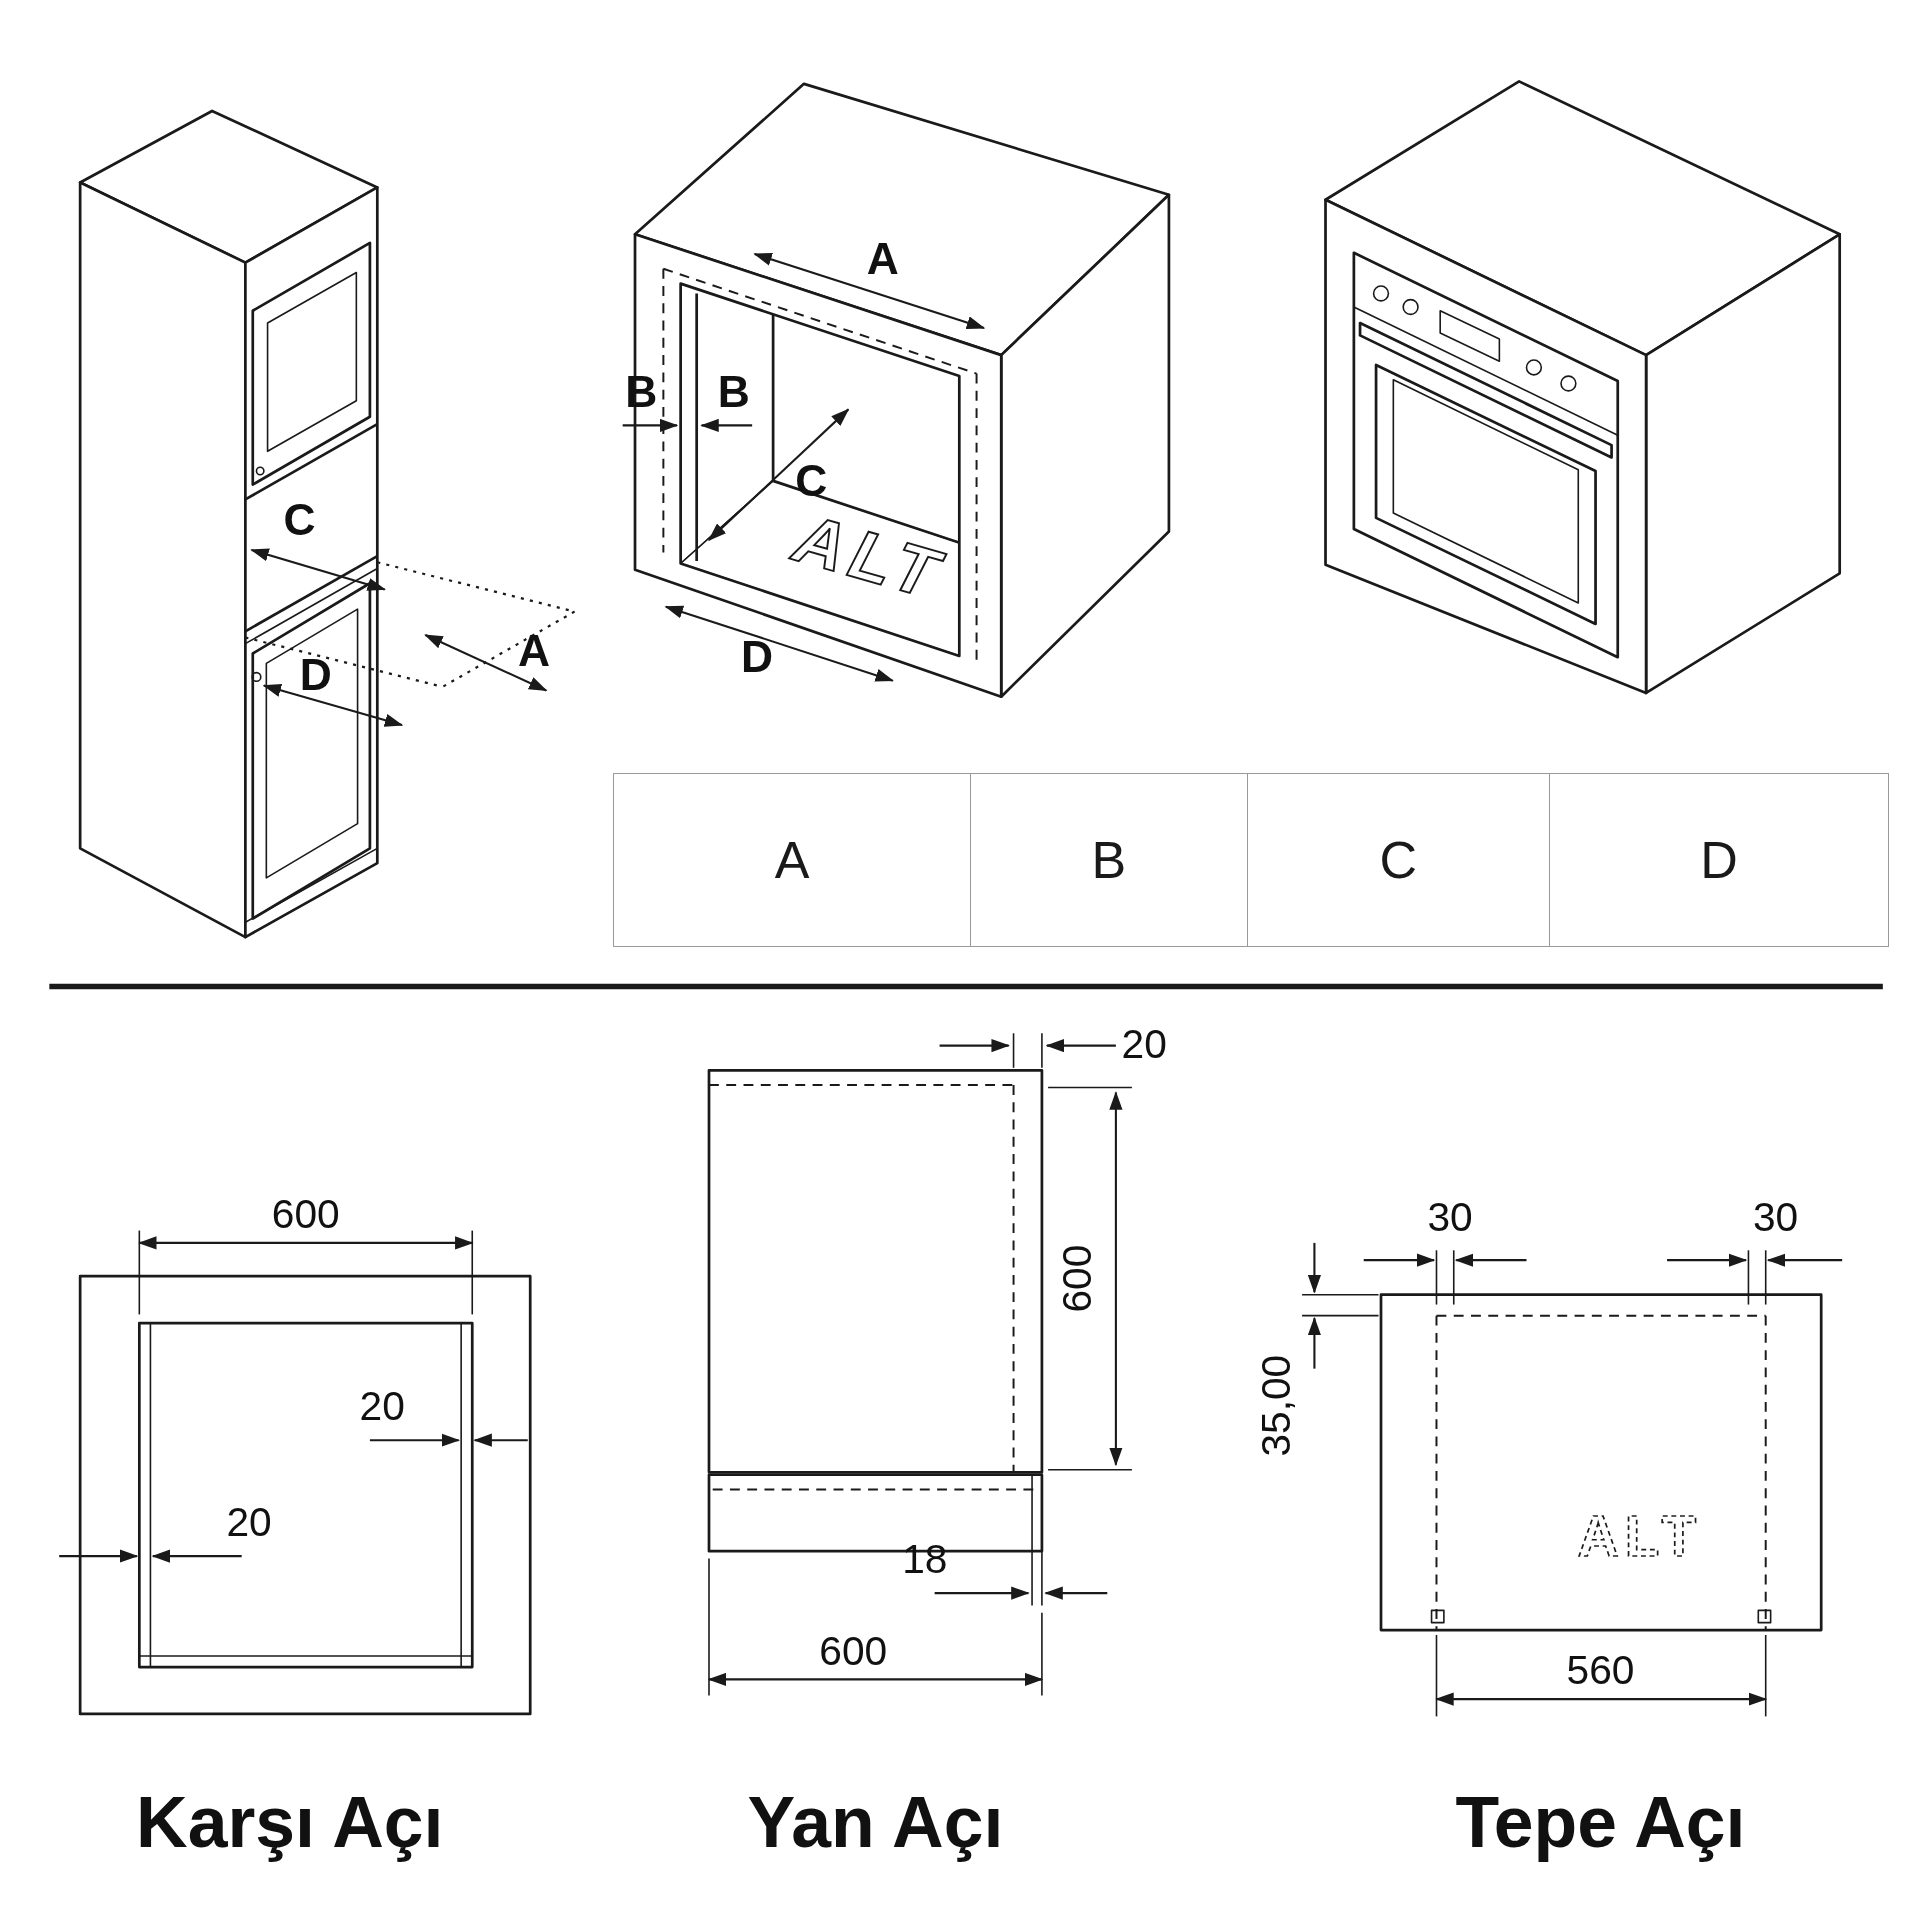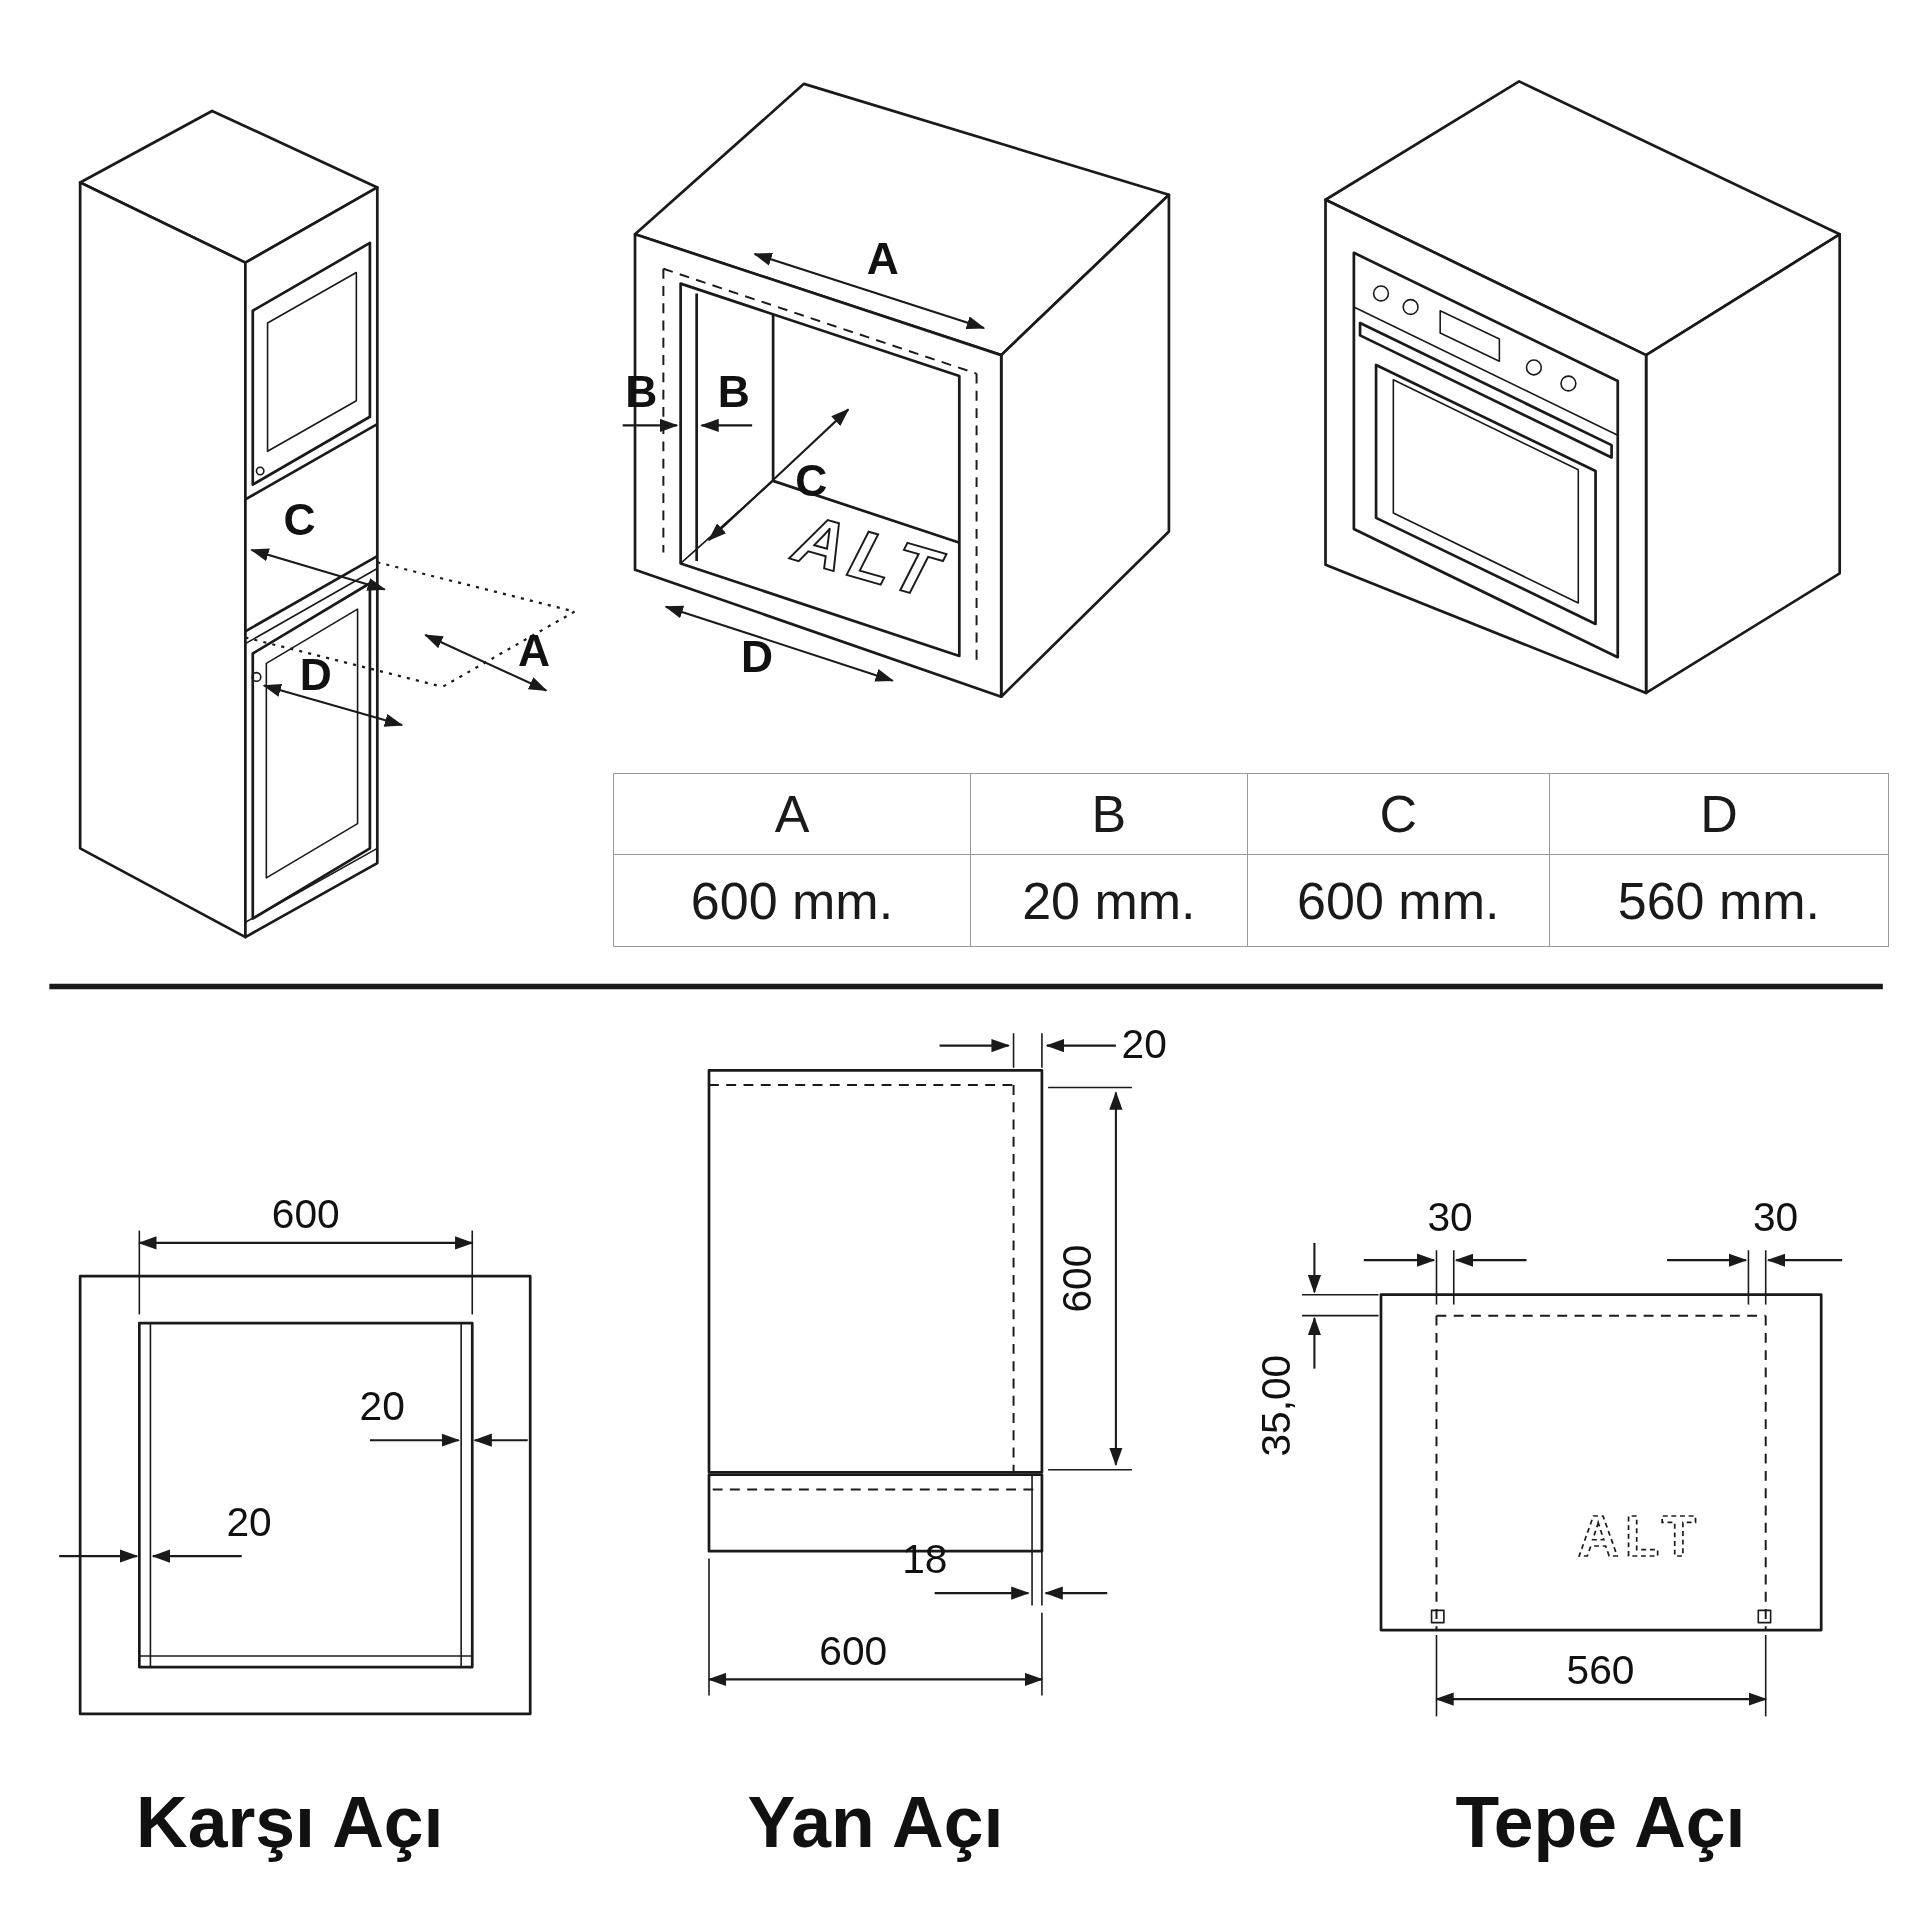--- a/index.html
+++ b/index.html
@@ -256,23 +256,17 @@
         <col style="width:23.7%">
         <col style="width:26.6%">
     </colgroup>
     <tbody>
       <tr class="hdr">
         <td>A</td>
         <td>B</td>
         <td>C</td>
         <td>D</td>
       </tr>
-      <tr class="val">
-        <td>600 mm.</td>
-        <td>20 mm.</td>
-        <td>600 mm.</td>
-        <td>560 mm.</td>
-      </tr>
     </tbody>
   </table>
 
 </div>
 
 
 </body></html>

